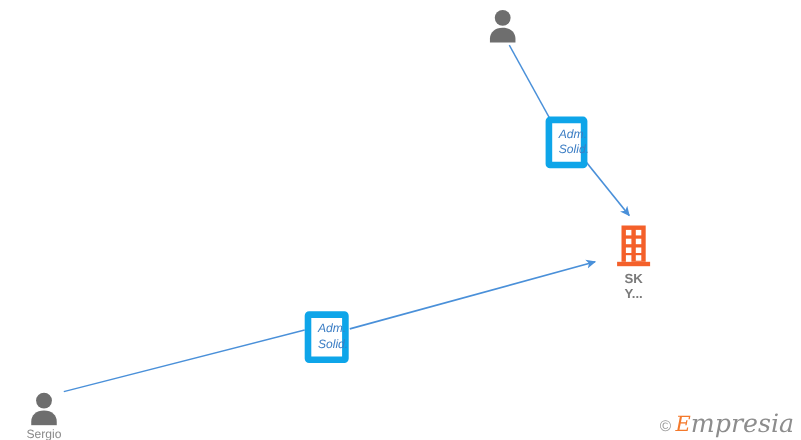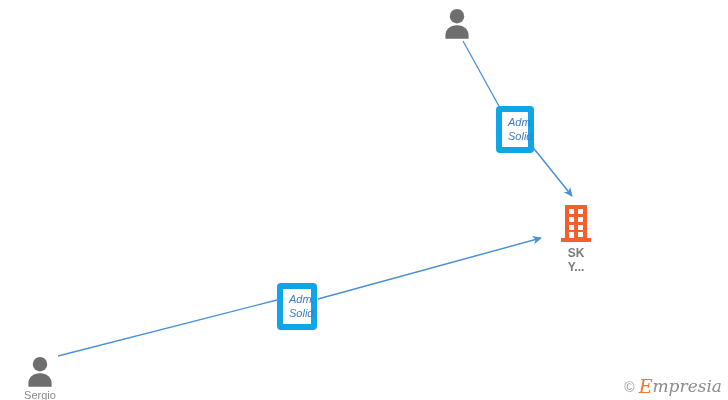--- a/index.html
+++ b/index.html
@@ -104,21 +104,21 @@
     color: #f4792b;
     font-family: "DejaVu Serif", serif;
     font-style: italic;
     font-size: 19px;
     line-height: 19px;
   }
   #watermark .brand-rest {
     color: #8d8d8d;
     font-family: "DejaVu Serif", serif;
     font-style: italic;
-    font-size: 17px;
+    font-size: 23px;
     line-height: 19px;
   }
 </style>
 </head>
 <body>
 
 <div id="canvas">
 
   <svg id="edges" viewBox="0 0 728 400" xmlns="http://www.w3.org/2000/svg">
     <defs>

